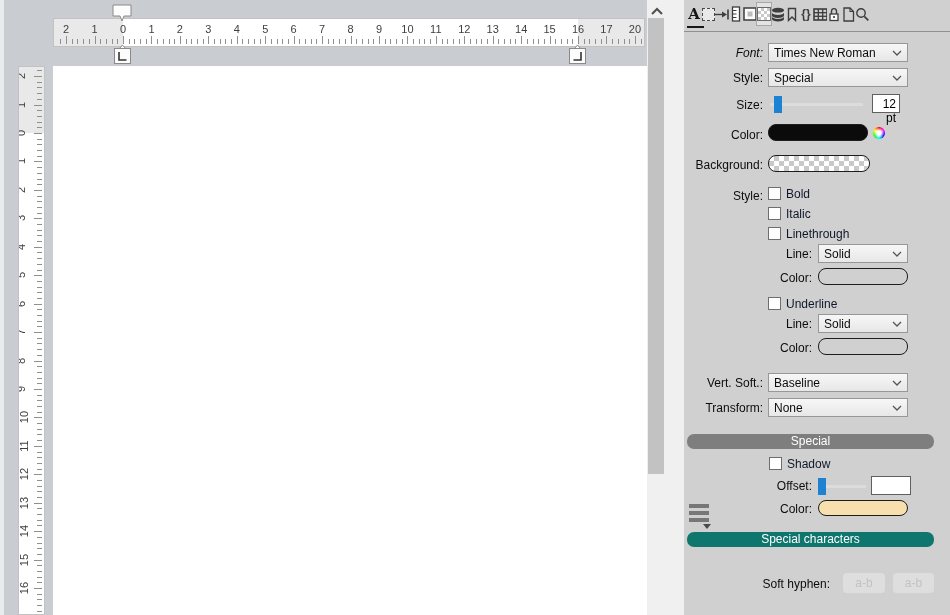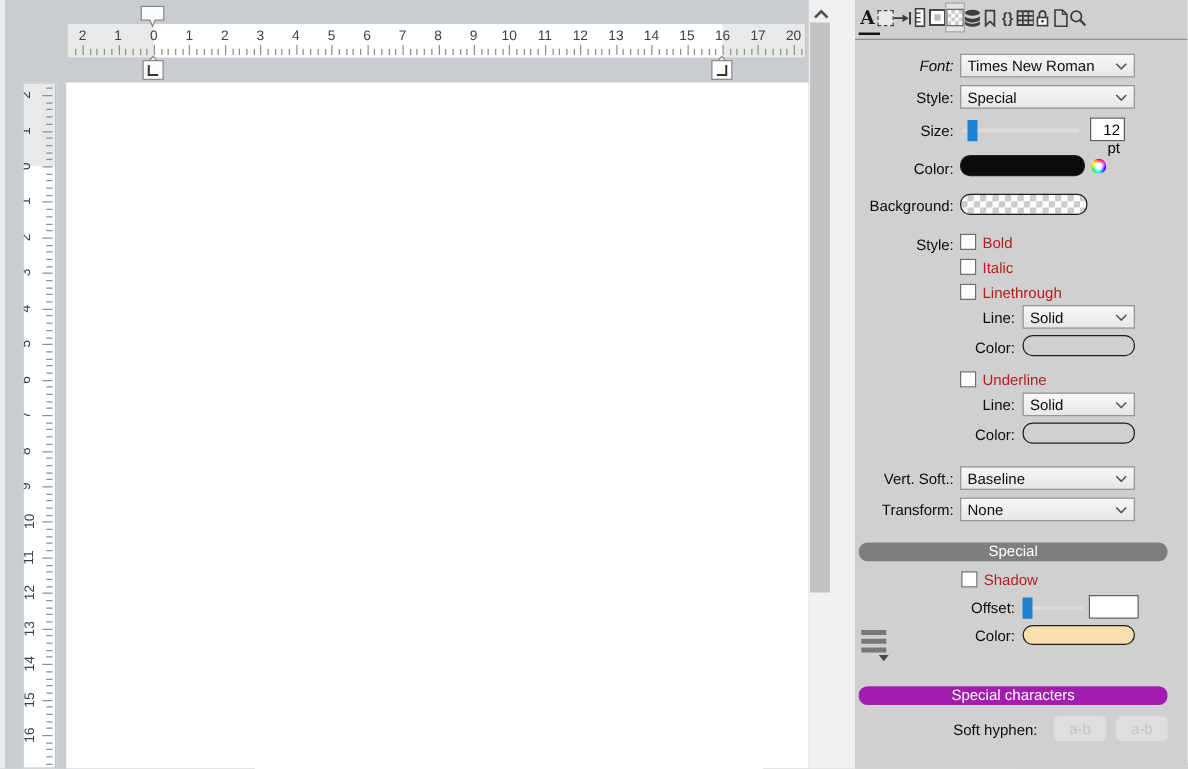--- a/index.html
+++ b/index.html
@@ -41,21 +41,21 @@
   #active-underline{position:absolute;left:3px;top:26px;width:17px;height:2px;background:#161616;}
   #panel-sep{position:absolute;left:0;top:31px;width:266px;height:1px;background:#909090;}
   .pressed{background:#e3e3e3;outline:1px solid #a8a8a8;}
 
   .lbl{position:absolute;font-size:12px;color:#0c0c0c;text-align:right;white-space:nowrap;}
   .dd{position:absolute;height:19px;background:linear-gradient(#f7f7f7,#e7e7e7);
       border:1px solid #979797;box-sizing:border-box;display:flex;align-items:center;
       justify-content:space-between;padding:0 5px;font-size:12px;color:#0c0c0c;}
   .cb{position:absolute;width:13px;height:13px;background:#ffffff;border:1px solid #6e6e6e;
       box-sizing:border-box;}
-  .cb-lbl{position:absolute;font-size:12px;color:#b91c1c;}
+  .cb-lbl{position:absolute;font-size:12px;color:#0f172a;}
   .swatch{position:absolute;border-radius:8px;border:1px solid #1d1d1d;box-sizing:border-box;}
   .checker{background-image:
       linear-gradient(45deg,#c9c9c9 25%,transparent 25%,transparent 75%,#c9c9c9 75%),
       linear-gradient(45deg,#c9c9c9 25%,#ffffff 25%,#ffffff 75%,#c9c9c9 75%);
       background-size:10px 10px;background-position:0 0,5px 5px;}
   .slider-track{position:absolute;height:3px;background:#dcdcdc;}
   .slider-handle{position:absolute;width:8px;height:17px;}
   .numbox{position:absolute;background:#ffffff;border:1px solid #5f5f5f;box-sizing:border-box;
           font-size:12px;color:#000;text-align:right;padding:2px 3px 0 0;}
   .hdr{position:absolute;height:15px;border-radius:7px;color:#ffffff;font-size:12px;
@@ -510,17 +510,17 @@
   <div class="lbl" style="left:16px;top:502px;width:112px;">Color:</div>
   <div class="swatch" style="left:134px;top:500px;width:90px;height:16px;background:#f7dfae;"></div>
 
   <div id="burger" class="abs" style="left:5px;top:504px;">
     <div></div>
       <div></div>
       <div></div>
   </div>
   <div id="burger-arrow" style="left:19px;top:524px;"></div>
 
-  <div class="hdr" style="left:3px;top:549px;width:247px;background:#a21caf;">Special characters</div>
+  <div class="hdr" style="left:3px;top:532px;width:247px;background:#0f766e;">Special characters</div>
   <div class="lbl" style="left:6px;top:577px;width:140px;">Soft hyphen:</div>
   <div class="dis-btn" style="left:159px;top:573px;width:42px;">a-b</div>
   <div class="dis-btn" style="left:209px;top:573px;width:41px;">a-b</div>
 </div>
 
 </body></html>

